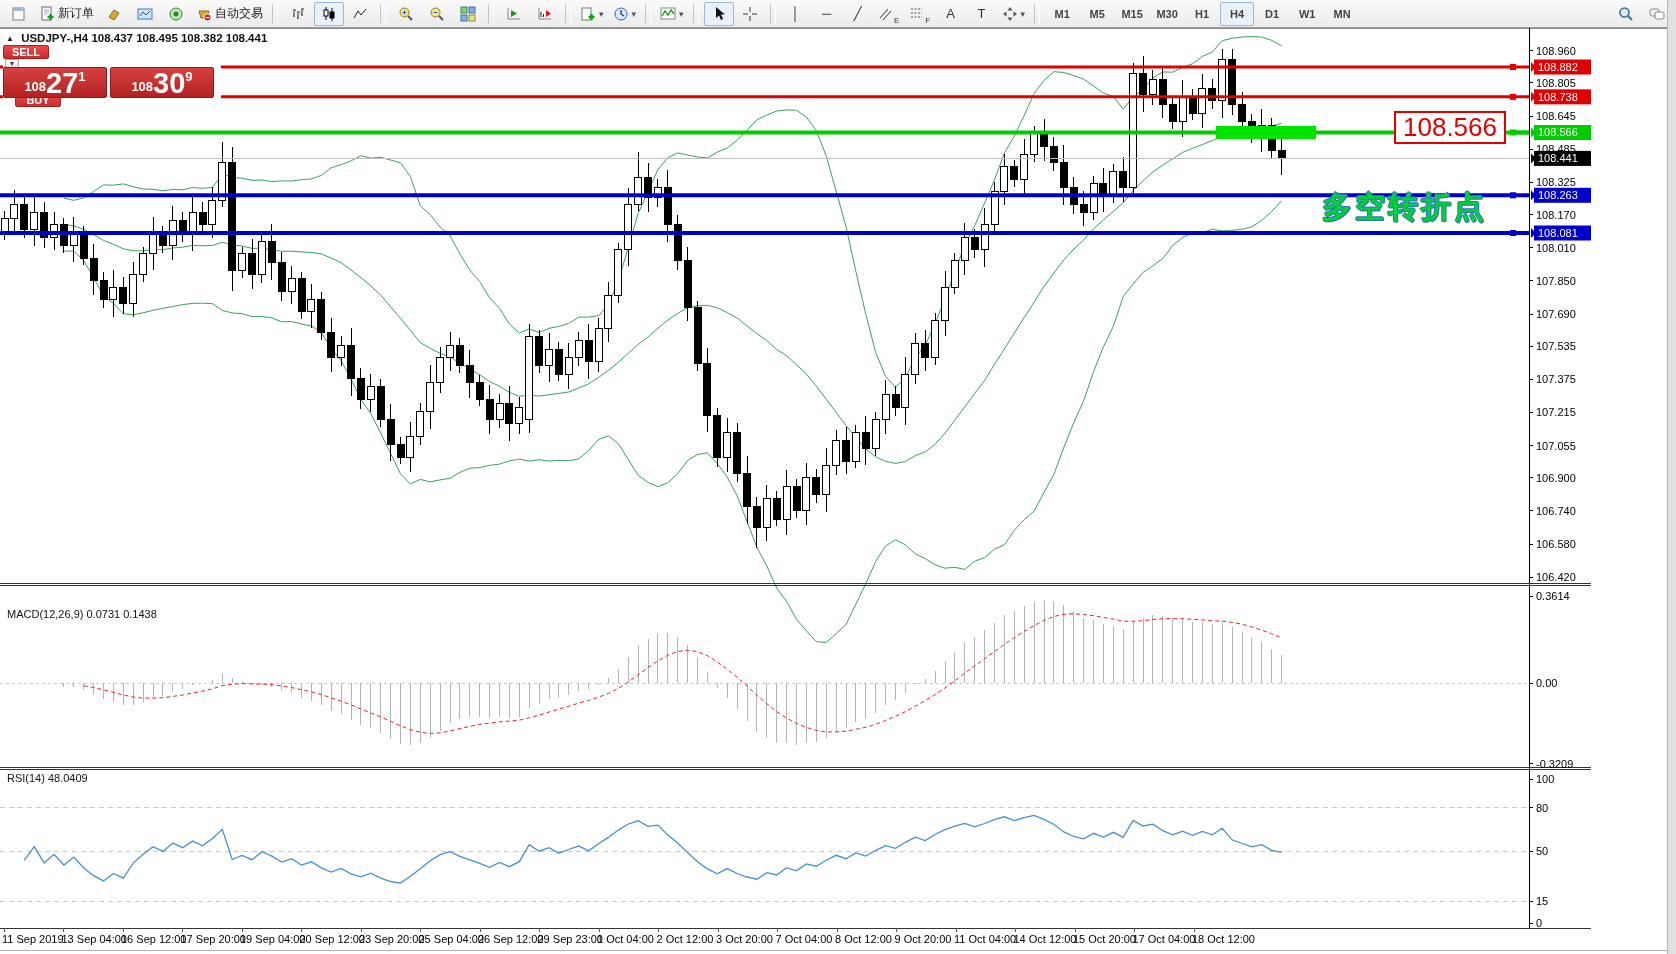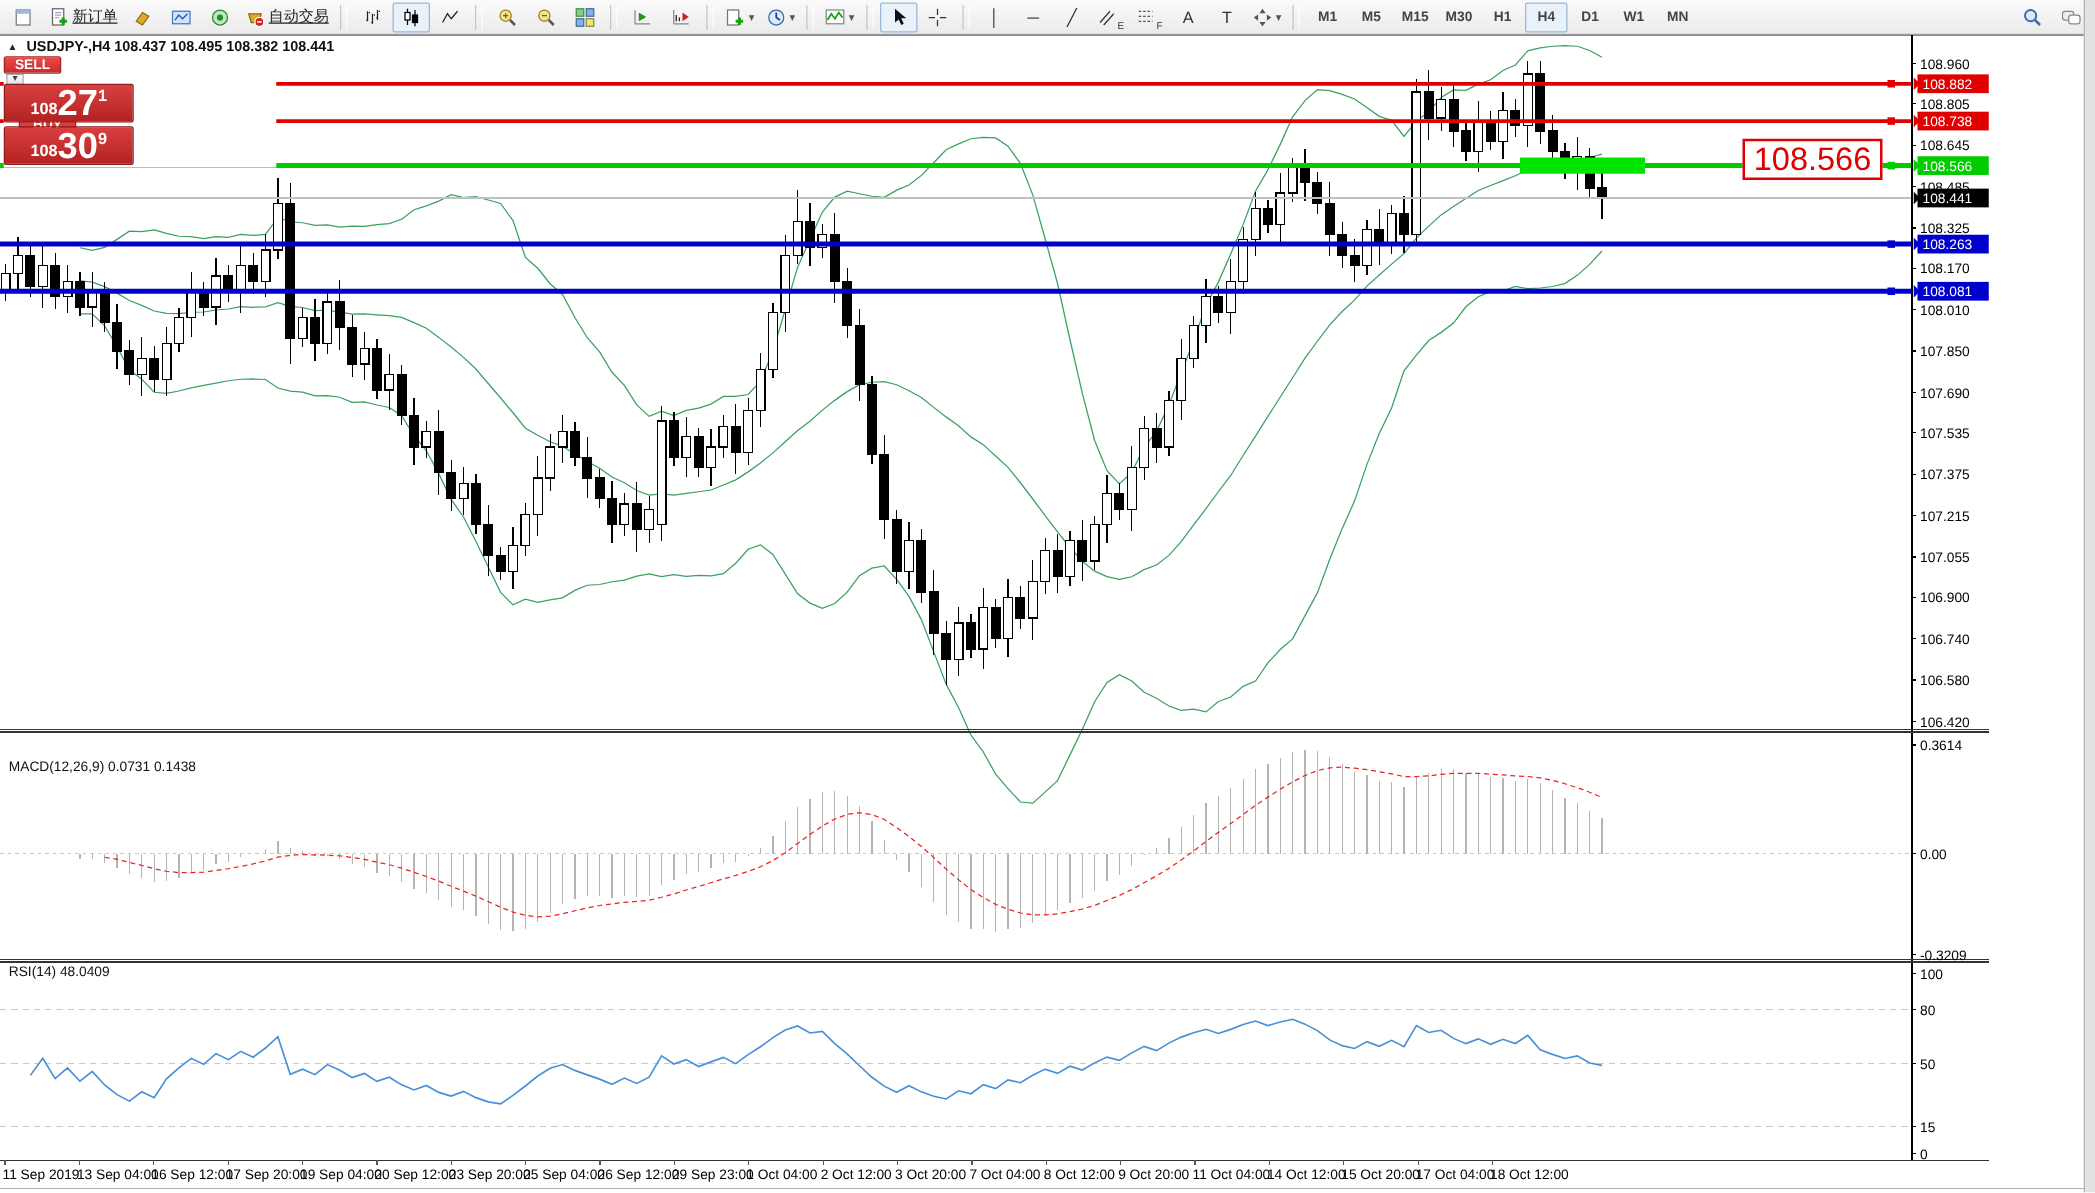--- a/index.html
+++ b/index.html
@@ -5,21 +5,21 @@
   html,body{margin:0;padding:0;background:#fff;}
   #app{position:relative;width:1676px;height:954px;overflow:hidden;
        font-family:"Liberation Sans",sans-serif;-webkit-user-select:none;user-select:none;}
   
   #toolbar{position:absolute;left:0;top:0;width:1676px;height:28px;box-sizing:border-box;
     background:linear-gradient(#fafafa,#ebebeb);border-bottom:1px solid #9a9a9a;
     display:flex;align-items:center;padding:0 4px;gap:1px;font-size:11px;color:#333;}
   .tb-btn{display:inline-flex;align-items:center;justify-content:center;gap:3px;height:22px;
     min-width:22px;padding:0 3px;border:1px solid transparent;border-radius:2px;cursor:default;}
   .tb-btn.tb-active{background:#e9f1fb;border-color:#9bb7d8;}
-  .tb-label{font-size:12px;color:#222;text-decoration:underline;}
+  .tb-label{font-size:12px;color:#222;}
   .tf{font-weight:bold;font-size:11px;color:#444;min-width:26px;}
   .grip{width:4px;height:20px;border-left:1px solid #c6c6c6;border-right:1px solid #fdfdfd;margin:0 4px;}
   .caret{font-size:9px;color:#555;}
   .glyph{font-size:13px;color:#333;}
   .subletter{font-size:8px;color:#333;margin-left:-3px;align-self:flex-end;}
   .tb-spacer{flex:1;}
   .icon16{width:16px;height:16px;display:block;}
   
   #chart-area{position:absolute;left:0;top:0;width:1676px;height:954px;}
   #chart-svg{position:absolute;left:0;top:0;}
@@ -28,21 +28,21 @@
   
   #trade-panel{position:absolute;left:3px;top:45px;width:218px;z-index:6;background:#fff;padding-bottom:2px;}
   .tp-row1{display:flex;align-items:stretch;height:19px;margin-bottom:3px;flex-direction:column;}
   .tp-btn{width:46px;border:1px solid #a82222;border-radius:2px;background:linear-gradient(#ea4b4b,#cd2b2b);
     color:#fff;font-weight:bold;font-size:11px;font-family:"Liberation Sans",sans-serif;padding:0;}
   .tp-spin{width:14px;border:1px solid #a9a9a9;background:linear-gradient(#fdfdfd,#e4e4e4);
     font-size:7px;color:#444;padding:0;margin-left:2px;}
   .tp-input{width:70px;border:1px solid #a9a9a9;border-left:none;border-right:none;text-align:right;
     font-size:12px;padding:0 4px 0 0;font-family:"Liberation Sans",sans-serif;}
   .tp-buy{margin-left:12px;}
-  .tp-row2{display:flex;gap:3px;flex-direction:column;}
+  .tp-row2{display:flex;gap:3px;}
   .tp-price{width:104px;height:31px;box-sizing:border-box;border:1px solid #8e1b1b;border-radius:2px;
     background:linear-gradient(#d94040,#b32222);color:#fff;display:flex;align-items:flex-end;
     justify-content:center;padding-bottom:1px;cursor:default;}
   .tp-pre{font-size:13px;font-weight:bold;margin-bottom:2px;}
   .tp-big{font-size:29px;font-weight:bold;line-height:26px;}
   .tp-sup{font-size:13px;font-weight:bold;align-self:flex-start;margin-top:1px;}
   
   .pane-label{position:absolute;left:7px;font-size:11px;color:#111;z-index:5;}
   
   #price-callout{position:absolute;left:1394px;top:111px;border:2px solid #e00000;background:#fff;
@@ -812,15 +812,16 @@
             <span class="tp-big">30</span>
             <span class="tp-sup">9</span>
         </div>
       </div>
     </div>
 
     <div class="pane-label" style="top:608px">MACD(12,26,9) 0.0731 0.1438</div>
     <div class="pane-label" style="top:772px">RSI(14) 48.0409</div>
 
     <div id="price-callout">108.566</div>
+    <div id="cn-note">多空转折点</div>
     <div id="right-edge"></div>
   </div>
 </div>
 
 </body></html>

